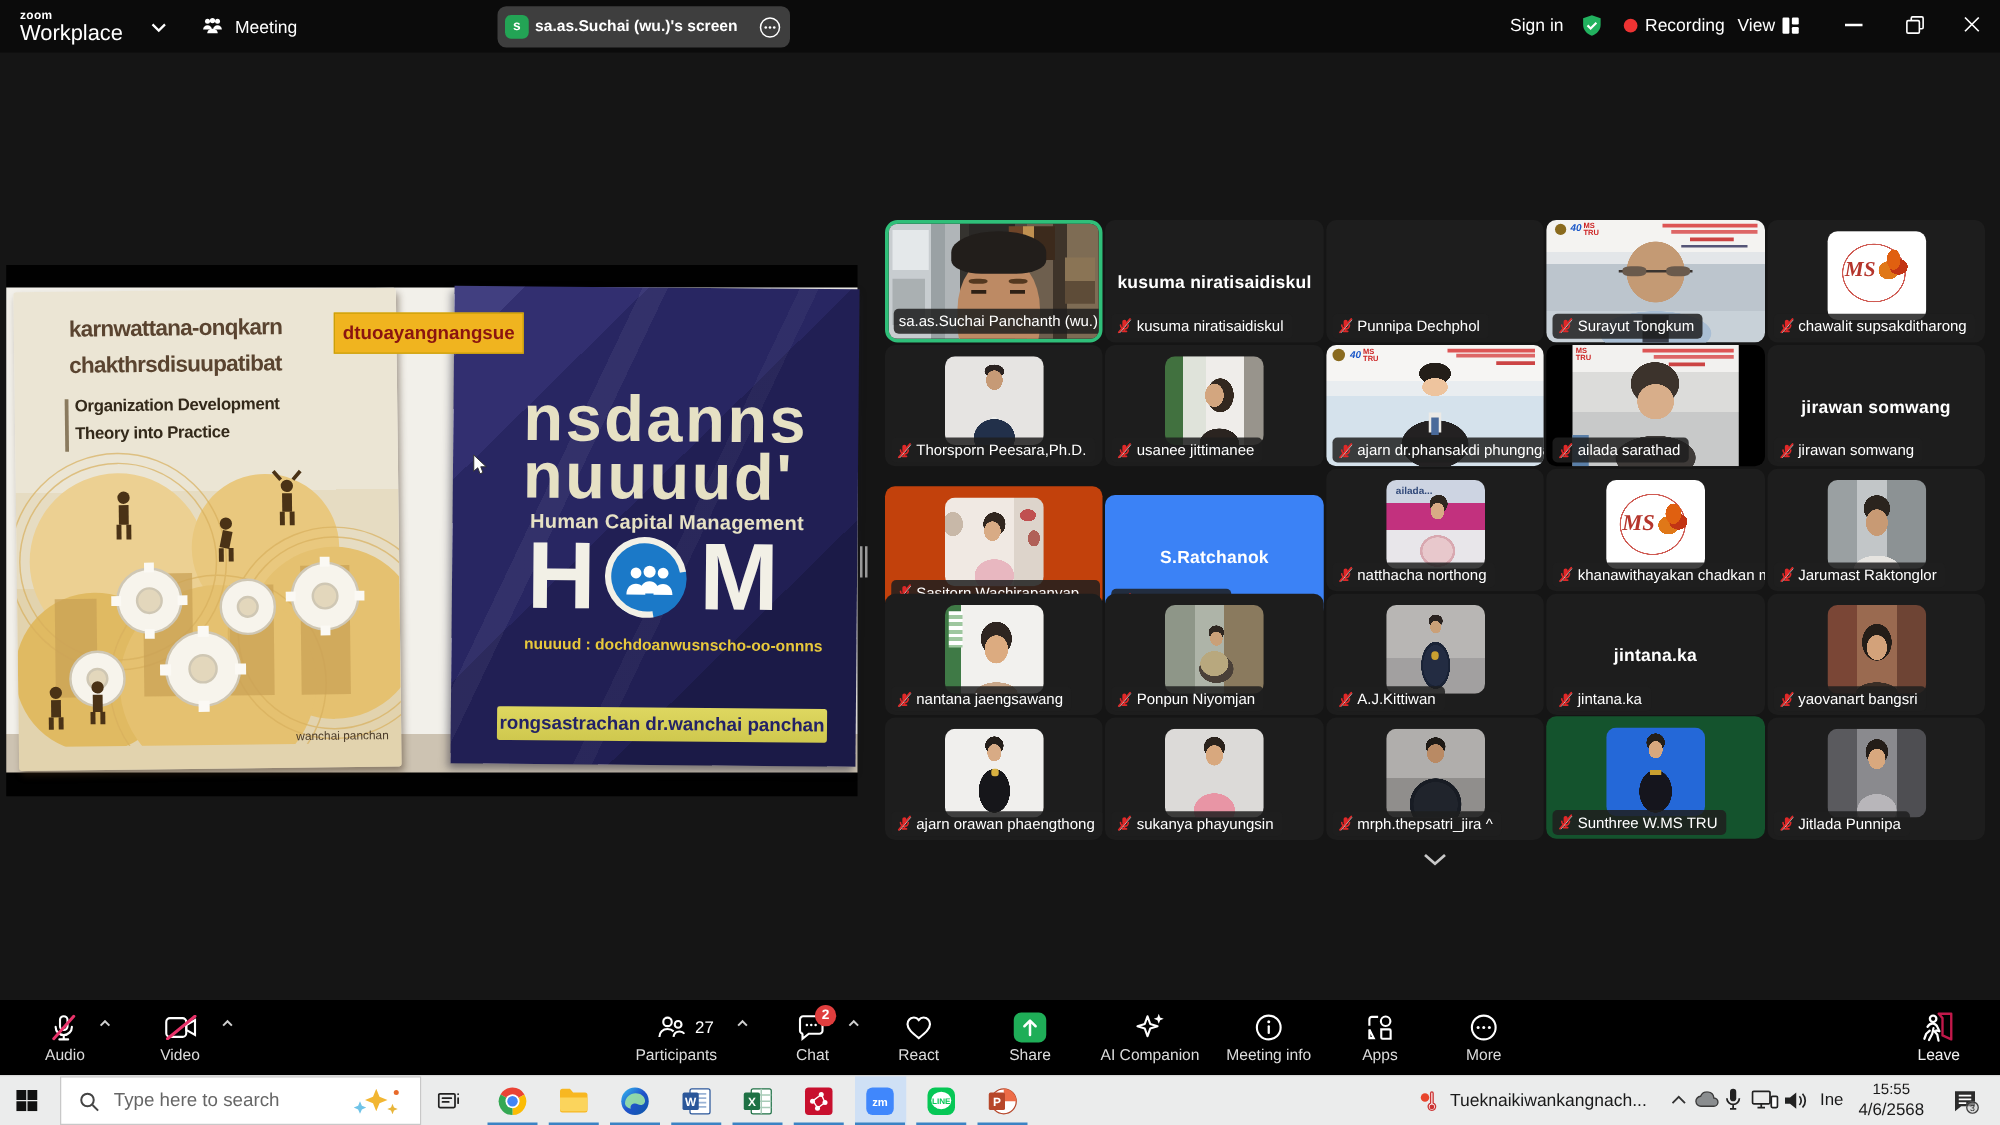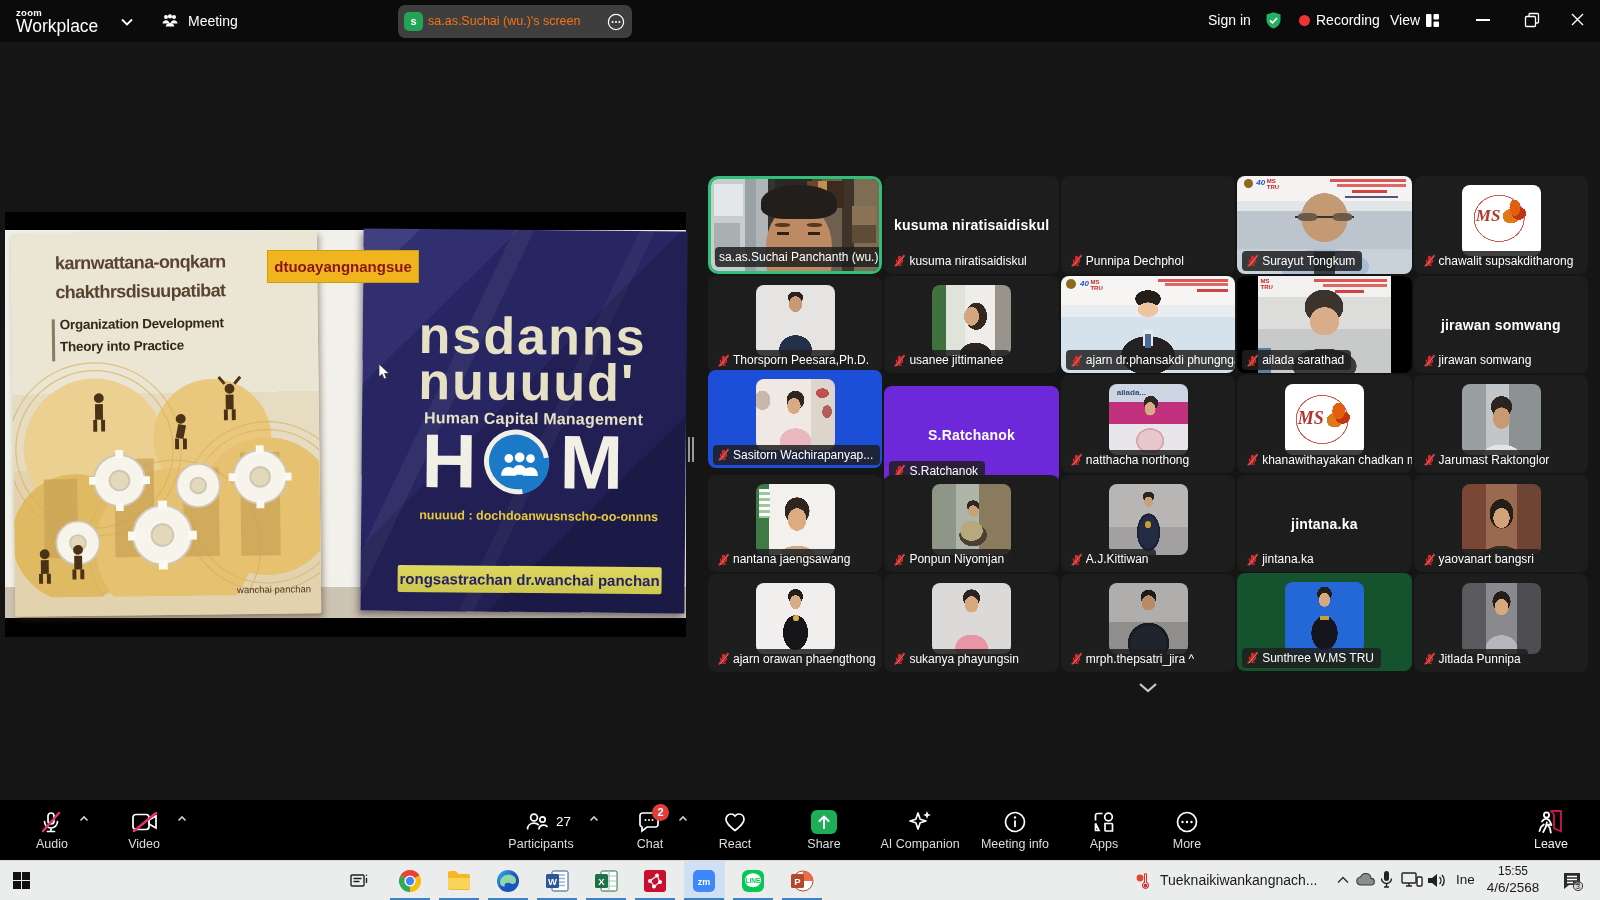--- a/index.html
+++ b/index.html
@@ -21,21 +21,21 @@
       <circle cx="13" cy="4" r="2"></circle>
       <circle cx="9" cy="3.4" r="2.1"></circle>
       <path d="M1.5 10.5c0-2 1.6-3.3 3.5-3.3s3.5 1.3 3.5 3.3z"></path>
       <path d="M9.5 10.5c0-2 1.6-3.3 3.5-3.3s3.5 1.3 3.5 3.3z"></path>
       <path d="M4.8 13.5c0-2.2 1.9-3.6 4.2-3.6s4.2 1.4 4.2 3.6z"></path>
     </svg>
   <div class="abs" style="left:188px;top:13px;font-size:14px;color:#fff">Meeting</div>
 
   <div class="abs" style="left:398px;top:5px;width:234px;height:33px;background:#3e3e3e;border-radius:7px">
     <div class="abs" style="left:6px;top:7px;width:19px;height:19px;background:#23a455;border-radius:5px;color:#fff;font-size:11px;font-weight:bold;text-align:center;line-height:19px">s</div>
-    <div class="abs" style="left:30px;top:9px;font-size:12.5px;color:#f97316;font-weight:normal;white-space:nowrap">sa.as.Suchai (wu.)'s screen</div>
+    <div class="abs" style="left:30px;top:9px;font-size:12.5px;color:#ffffff;font-weight:bold;white-space:nowrap">sa.as.Suchai (wu.)'s screen</div>
     <svg class="abs" style="left:209px;top:8px" width="18" height="18" viewBox="0 0 18 18">
         <circle cx="9" cy="9" r="7.6" fill="none" stroke="#fff" stroke-width="1.2"></circle>
         <circle cx="5.6" cy="9" r="1.05" fill="#fff"></circle>
         <circle cx="9" cy="9" r="1.05" fill="#fff"></circle>
         <circle cx="12.4" cy="9" r="1.05" fill="#fff"></circle>
       </svg>
   </div>
   <div class="abs" style="left:1208px;top:12px;font-size:14px;color:#fff">Sign in</div>
   <svg class="abs" style="left:1264px;top:11px" width="19" height="19" viewBox="0 0 19 19">
       <path d="M9.5 1.2 16.5 3.6v5.2c0 4.2-3 7.4-7 8.8-4-1.4-7-4.6-7-8.8V3.6z" fill="#22b25f"></path>
@@ -367,21 +367,21 @@
           <path d="M8 2.2c-1.2 0-2 .9-2 2v3.1c0 1.1.8 2 2 2s2-.9 2-2V4.2c0-1.1-.8-2-2-2z" fill="#e02828" stroke="none"></path>
           <path d="M4.2 7.5c0 2.1 1.7 3.8 3.8 3.8s3.8-1.7 3.8-3.8" stroke-linecap="round"></path>
           <path d="M8 11.3v2.2M5.9 13.7h4.2" stroke-linecap="round"></path>
         </g>
         <path d="M2.5 14.5 13.5 1.5" stroke="#e02828" stroke-width="1.8" stroke-linecap="round"></path>
         <path d="M3.4 15.2 14.4 2.2" stroke="#fff" stroke-width="0.7" opacity="0.8"></path>
       </svg>
       <span>jirawan somwang</span>
     </div>
   </div>
-<div style="position:absolute;left:708.0px;top:370px;width:174.4px;height:97.6px;background:#1d4ed8;border-radius:8px;overflow:hidden">
+<div style="position:absolute;left:708.0px;top:389px;width:174.4px;height:97.6px;background:#c2410c;border-radius:8px;overflow:hidden">
     <div style="position:absolute;left:48px;top:9px;width:79px;height:71px;border-radius:8px;background:
  radial-gradient(11px 13px at 48% 38%,#d8ab85 60%,transparent 61%),
  radial-gradient(16px 17px at 50% 30%,#31261f 55%,transparent 56%),
  radial-gradient(24px 20px at 50% 88%,#e8b7c0 65%,transparent 66%),
  radial-gradient(8px 6px at 84% 20%,#c05050 80%,transparent 81%),
  radial-gradient(6px 8px at 90% 46%,#b06058 80%,transparent 81%),
  radial-gradient(10px 12px at 8% 30%,#c8b8a8 80%,transparent 81%),
  linear-gradient(90deg,#f0e9e3 0 70%,#ddd4cb 70% 100%);"></div>
     <div class="lbl" style="left:5px;bottom:3px">
       <svg class="mic" width="13" height="13" viewBox="0 0 16 16">
@@ -389,21 +389,21 @@
           <path d="M8 2.2c-1.2 0-2 .9-2 2v3.1c0 1.1.8 2 2 2s2-.9 2-2V4.2c0-1.1-.8-2-2-2z" fill="#e02828" stroke="none"></path>
           <path d="M4.2 7.5c0 2.1 1.7 3.8 3.8 3.8s3.8-1.7 3.8-3.8" stroke-linecap="round"></path>
           <path d="M8 11.3v2.2M5.9 13.7h4.2" stroke-linecap="round"></path>
         </g>
         <path d="M2.5 14.5 13.5 1.5" stroke="#e02828" stroke-width="1.8" stroke-linecap="round"></path>
         <path d="M3.4 15.2 14.4 2.2" stroke="#fff" stroke-width="0.7" opacity="0.8"></path>
       </svg>
       <span>Sasitorn Wachirapanyap...</span>
     </div>
   </div>
-<div style="position:absolute;left:884.4px;top:386px;width:174.4px;height:97.6px;background:#6d28d9;border-radius:8px;overflow:hidden">
+<div style="position:absolute;left:884.4px;top:396px;width:174.4px;height:97.6px;background:#3b82f6;border-radius:8px;overflow:hidden">
     <div style="position:absolute;left:0;right:0;top:41px;text-align:center;font:bold 14px 'Liberation Sans';color:#fff;letter-spacing:.2px">S.Ratchanok</div>
     <div class="lbl" style="left:5px;bottom:3px">
       <svg class="mic" width="13" height="13" viewBox="0 0 16 16">
         <g fill="none" stroke="#e02828" stroke-width="1.6">
           <path d="M8 2.2c-1.2 0-2 .9-2 2v3.1c0 1.1.8 2 2 2s2-.9 2-2V4.2c0-1.1-.8-2-2-2z" fill="#e02828" stroke="none"></path>
           <path d="M4.2 7.5c0 2.1 1.7 3.8 3.8 3.8s3.8-1.7 3.8-3.8" stroke-linecap="round"></path>
           <path d="M8 11.3v2.2M5.9 13.7h4.2" stroke-linecap="round"></path>
         </g>
         <path d="M2.5 14.5 13.5 1.5" stroke="#e02828" stroke-width="1.8" stroke-linecap="round"></path>
         <path d="M3.4 15.2 14.4 2.2" stroke="#fff" stroke-width="0.7" opacity="0.8"></path>
@@ -796,20 +796,33 @@
     </div>
 </div>
 
 <div class="abs" style="left:0;top:860px;width:1600px;height:40px;background:#ebecec;border-top:1px solid #d8d8d8">
   <svg class="abs" style="left:13px;top:11px" width="17" height="17" viewBox="0 0 17 17" fill="#111">
       <rect x="0" y="0" width="8" height="8"></rect>
       <rect x="9" y="0" width="8" height="8"></rect>
       <rect x="0" y="9" width="8" height="8"></rect>
       <rect x="9" y="9" width="8" height="8"></rect>
     </svg>
+  <div class="abs" style="left:48px;top:0px;width:289px;height:39px;background:#fff;border:1px solid #c8c8c8">
+    <svg class="abs" style="left:14px;top:11px" width="17" height="17" viewBox="0 0 17 17" fill="none" stroke="#444" stroke-width="1.6">
+        <circle cx="7" cy="7" r="5"></circle>
+        <path d="M11 11l4.5 4.5"></path>
+      </svg>
+    <div class="abs" style="left:42px;top:10px;font-size:15px;color:#666">Type here to search</div>
+    <svg class="abs" style="left:232px;top:7px" width="46" height="26" viewBox="0 0 46 26">
+        <path d="M20 2l2.6 6.4L29 11l-6.4 2.6L20 20l-2.6-6.4L11 11l6.4-2.6z" fill="#f2b632"></path>
+        <path d="M7 12l1.5 3.5L12 17l-3.5 1.5L7 22l-1.5-3.5L2 17l3.5-1.5z" fill="#6fc3e8"></path>
+        <path d="M33 14l1.2 3 3 1.2-3 1.2-1.2 3-1.2-3-3-1.2 3-1.2z" fill="#e8b53a"></path>
+        <circle cx="36" cy="5" r="2" fill="#e86a2a"></circle>
+      </svg>
+  </div>
   <svg class="abs" style="left:350px;top:11px" width="19" height="17" viewBox="0 0 19 17" fill="none" stroke="#222" stroke-width="1.4">
       <rect x="1" y="3" width="13" height="11" rx="1"></rect>
       <path d="M16.5 3.2v.1M16.5 6.5v4M4 6.5h7M4 9.5h5" stroke-linecap="round"></path>
     </svg>
 
   <svg class="abs" style="left:398px;top:8px" width="24" height="24" viewBox="0 0 24 24">
       <path d="M12 12 L2.47 6.5 A11 11 0 0 1 21.53 6.5 Z" fill="#ea4335"></path>
       <path d="M12 12 L21.53 6.5 A11 11 0 0 1 12 23 Z" fill="#fbbc05"></path>
       <path d="M12 12 L12 23 A11 11 0 0 1 2.47 6.5 Z" fill="#34a853"></path>
       <circle cx="12" cy="12" r="5.6" fill="#fff"></circle>

